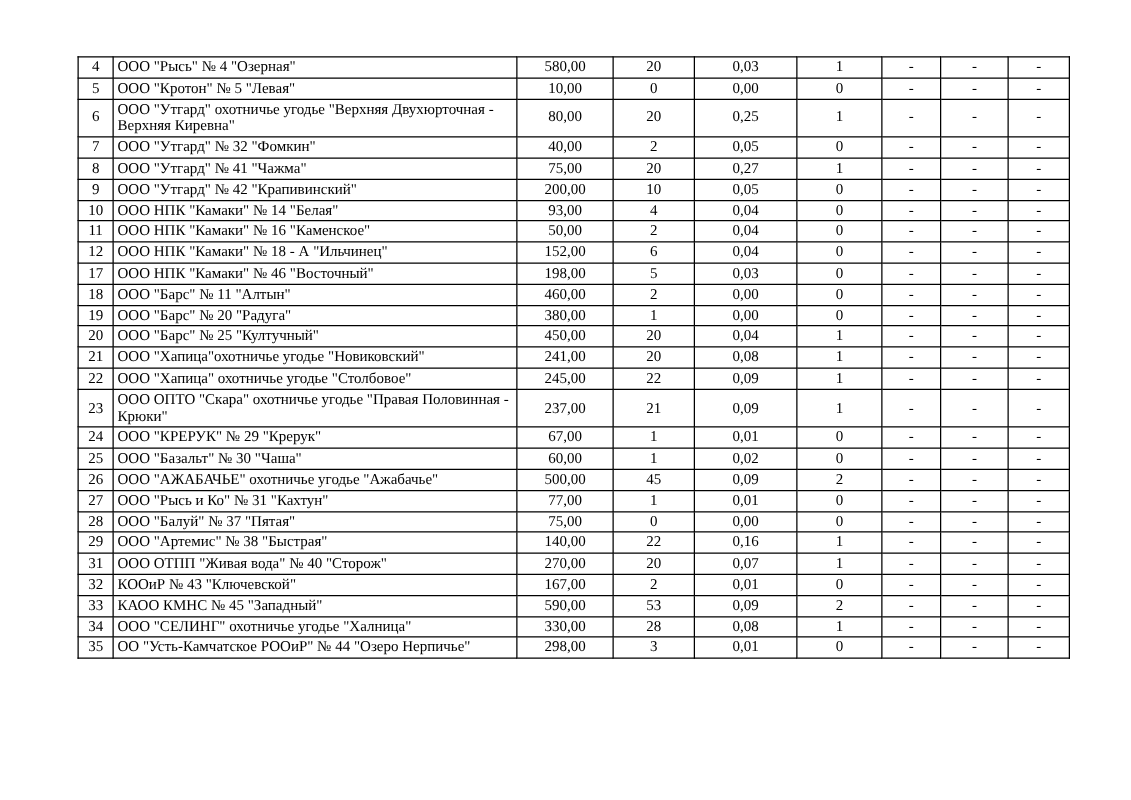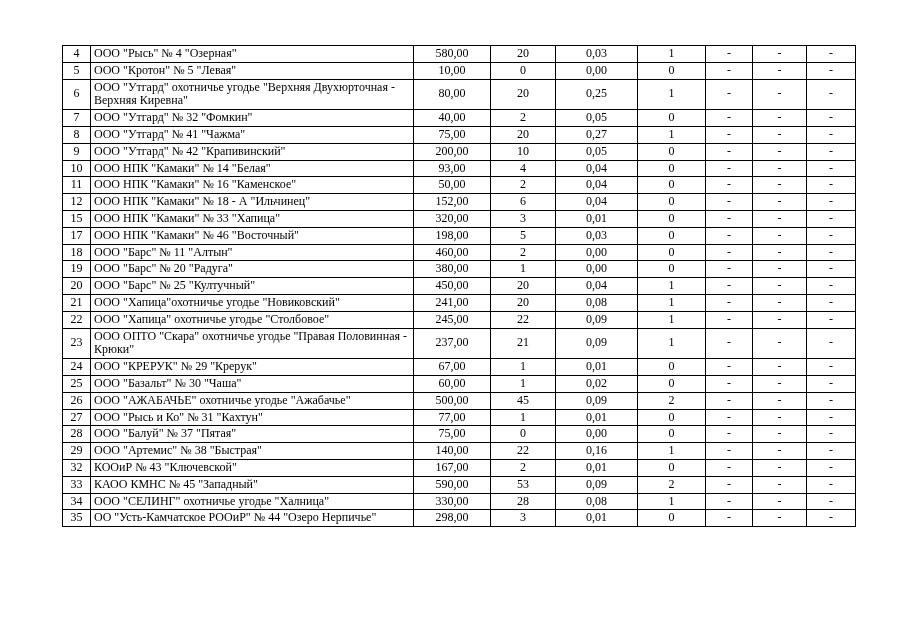--- a/index.html
+++ b/index.html
@@ -168,31 +168,20 @@
           <td class="c-val">6</td>
           <td class="c-val">0,04</td>
           <td class="c-val">0</td>
           <td class="c-val">-</td>
           <td class="c-val">-</td>
           <td class="c-val">-</td>
         </tr>
 
 
 
-        <tr>
-          <td class="c-num">15</td>
-          <td class="c-name">ООО НПК "Камаки" № 33 "Хапица"</td>
-          <td class="c-val">320,00</td>
-          <td class="c-val">3</td>
-          <td class="c-val">0,01</td>
-          <td class="c-val">0</td>
-          <td class="c-val">-</td>
-          <td class="c-val">-</td>
-          <td class="c-val">-</td>
-        </tr>
 
 
         <tr>
           <td class="c-num">17</td>
           <td class="c-name">ООО НПК "Камаки" № 46 "Восточный"</td>
           <td class="c-val">198,00</td>
           <td class="c-val">5</td>
           <td class="c-val">0,03</td>
           <td class="c-val">0</td>
           <td class="c-val">-</td>
@@ -338,20 +327,31 @@
           <td class="c-val">140,00</td>
           <td class="c-val">22</td>
           <td class="c-val">0,16</td>
           <td class="c-val">1</td>
           <td class="c-val">-</td>
           <td class="c-val">-</td>
           <td class="c-val">-</td>
         </tr>
 
 
+        <tr>
+          <td class="c-num">31</td>
+          <td class="c-name">ООО ОТПП "Живая вода" № 40 "Сторож"</td>
+          <td class="c-val">270,00</td>
+          <td class="c-val">20</td>
+          <td class="c-val">0,07</td>
+          <td class="c-val">1</td>
+          <td class="c-val">-</td>
+          <td class="c-val">-</td>
+          <td class="c-val">-</td>
+        </tr>
 
         <tr>
           <td class="c-num">32</td>
           <td class="c-name">КООиР № 43 "Ключевской"</td>
           <td class="c-val">167,00</td>
           <td class="c-val">2</td>
           <td class="c-val">0,01</td>
           <td class="c-val">0</td>
           <td class="c-val">-</td>
           <td class="c-val">-</td>

